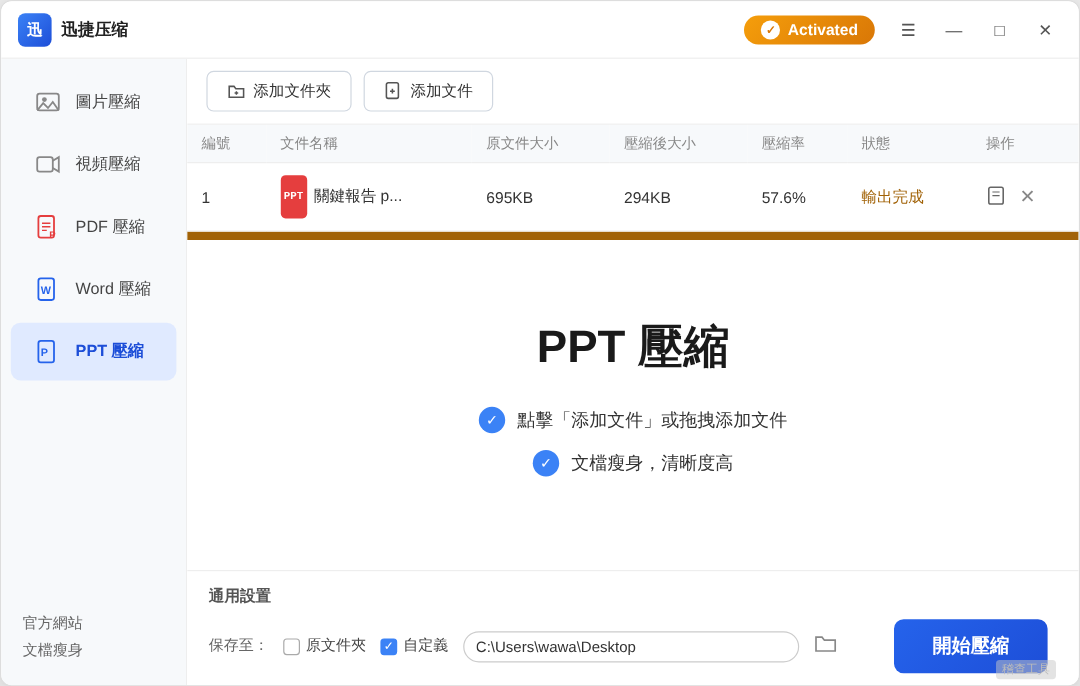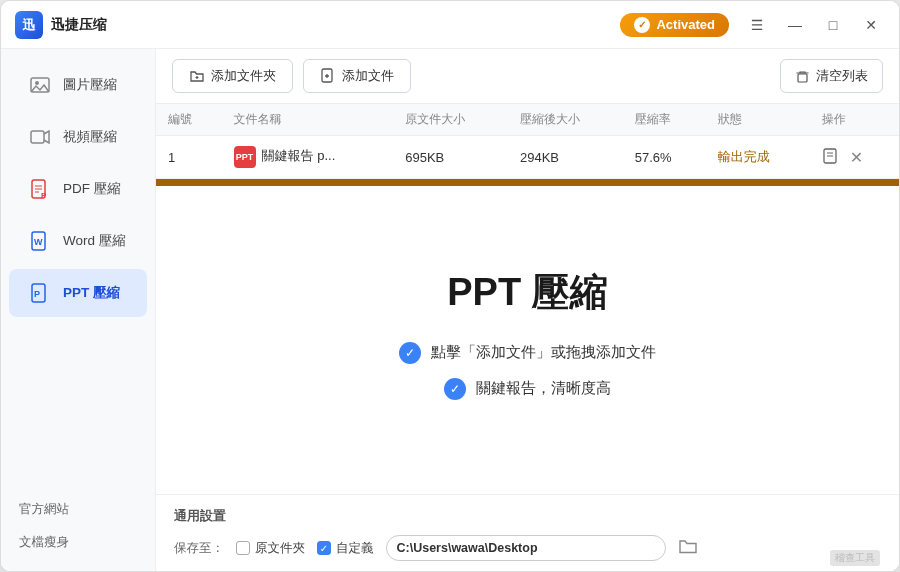--- a/index.html
+++ b/index.html
@@ -137,21 +137,21 @@
       display: flex;
       align-items: center;
       justify-content: center;
       flex-shrink: 0;
     }
     .sidebar-bottom {
       margin-top: auto;
       padding: 10px 18px;
       display: flex;
       flex-direction: column;
-      gap: 16px;
+      gap: 6px;
     }
     .sidebar-link {
       color: #666;
       font-size: 12.5px;
       cursor: pointer;
       text-decoration: none;
     }
 
     
     .content {
@@ -211,31 +211,32 @@
       border-bottom: 1px solid #eee;
     }
     .file-table td {
       padding: 10px 12px;
       font-size: 13px;
       color: #333;
       border-bottom: 1px solid #f0f0f0;
     }
     .file-icon-ppt {
       width: 22px;
-      height: 22px;
+      height: 36px;
       background: #e53e3e;
       border-radius: 4px;
       display: inline-flex;
       align-items: center;
       justify-content: center;
       color: #fff;
       font-size: 9px;
       font-weight: bold;
       margin-right: 6px;
       vertical-align: middle;
+      font-family: Liberation Mono, monospace;
     }
     .status-done {
       color: #a16207;
       font-size: 13px;
     }
     .action-btns {
       display: flex;
       gap: 10px;
       align-items: center;
     }
@@ -342,21 +343,20 @@
     .save-path-input {
       flex: 1;
       border: 1px solid #ccc;
       border-radius: 13px;
       padding: 5px 10px;
       font-size: 12.5px;
       color: #333;
       background: #fff;
       outline: none;
       max-width: 280px;
-      font-weight: bold;
     }
     .folder-icon-btn {
       color: #666;
       cursor: pointer;
       font-size: 16px;
     }
     .start-btn {
       background: linear-gradient(135deg, #2563eb, #1d4ed8);
       color: #fff;
       border: none;
@@ -481,28 +481,20 @@
         </button>
         <button class="toolbar-btn">
           <svg width="16" height="16" viewBox="0 0 16 16">
               <rect x="2" y="1" width="10" height="13" rx="1.5" fill="none" stroke="#555" stroke-width="1.3"></rect>
               <line x1="5" y1="8" x2="9" y2="8" stroke="#555" stroke-width="1.3"></line>
               <line x1="7" y1="6" x2="7" y2="10" stroke="#555" stroke-width="1.3"></line>
             </svg>
           <span>添加文件</span>
         </button>
         <div class="toolbar-spacer"></div>
-        <button class="clear-btn">
-          <svg width="15" height="15" viewBox="0 0 15 15">
-              <rect x="3" y="5" width="9" height="8" rx="1" fill="none" stroke="#555" stroke-width="1.2"></rect>
-              <line x1="1.5" y1="4" x2="13.5" y2="4" stroke="#555" stroke-width="1.2"></line>
-              <path d="M5 4V3h5v1" fill="none" stroke="#555" stroke-width="1.2"></path>
-            </svg>
-          <span>清空列表</span>
-        </button>
       </div>
 
       <div style="border-bottom:7px solid #a16207;">
         <table class="file-table">
           <thead>
             <tr>
               <th>編號</th>
               <th>文件名稱</th>
               <th>原文件大小</th>
               <th>壓縮後大小</th>
@@ -539,21 +531,21 @@
       </div>
 
       <div class="promo-area">
         <div class="promo-title">PPT 壓縮</div>
         <div class="promo-feature">
           <div class="promo-check">✓</div>
           <span>點擊「添加文件」或拖拽添加文件</span>
         </div>
         <div class="promo-feature">
           <div class="promo-check">✓</div>
-          <span>關鍵報告，清晰度高</span>
+          <span>文檔瘦身，清晰度高</span>
         </div>
       </div>
 
       <div class="bottom-section">
         <div class="settings-title">通用設置</div>
         <div class="save-row">
           <span class="save-label">保存至：</span>
           <label class="checkbox-item">
             <div class="cb"></div>
             <span>原文件夾</span>
@@ -561,19 +553,20 @@
           <label class="checkbox-item">
             <div class="cb checked"></div>
             <span>自定義</span>
           </label>
           <input class="save-path-input" type="text" value="C:\Users\wawa\Desktop" style="">
           <span class="folder-icon-btn">
             <svg width="20" height="20" viewBox="0 0 20 20">
                 <path d="M2 5h5l2 2.5H18v9H2z" fill="none" stroke="#888" stroke-width="1.4"></path>
               </svg>
           </span>
+          <button class="start-btn">開始壓縮</button>
         </div>
       </div>
     </div>
   </div>
 </div>
 
 <div class="watermark">稽查工具</div>
 
 </body></html>

